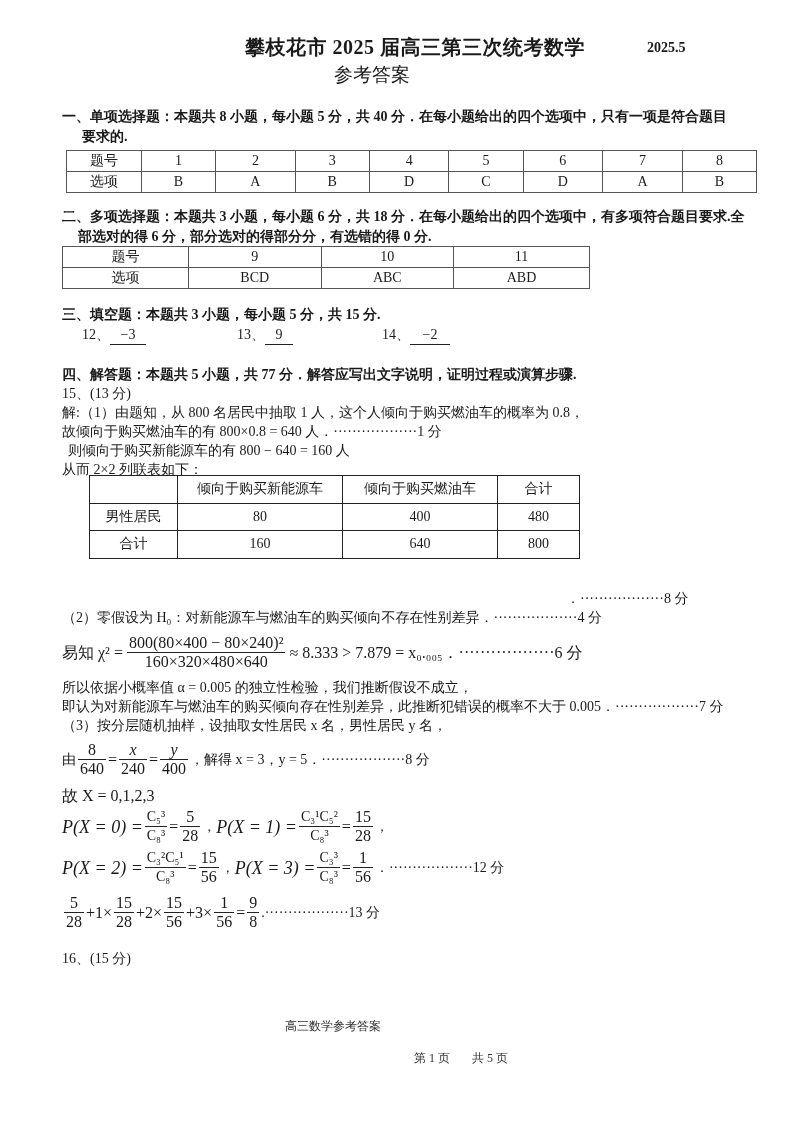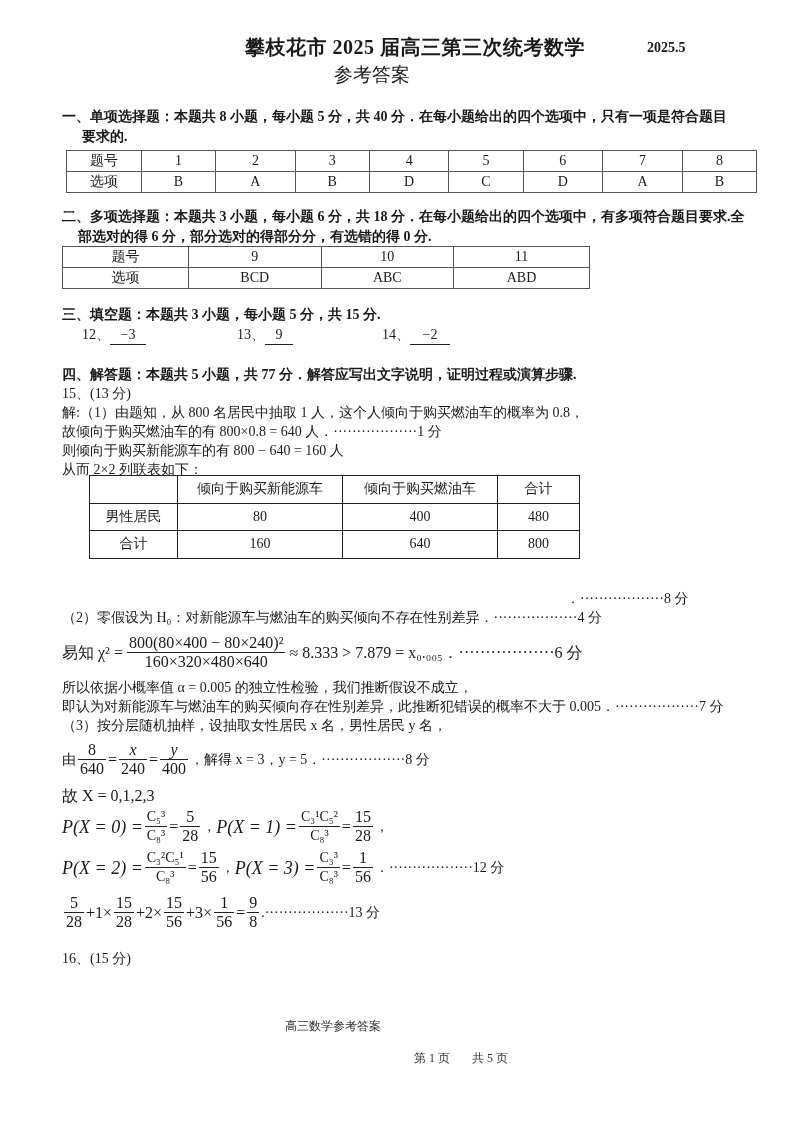--- a/index.html
+++ b/index.html
@@ -87,21 +87,21 @@
   <span>13、</span><span class="u" style="width:28px">9</span>
 </div>
 <div class="abs line" style="left:382px;top:326px;">
   <span>14、</span><span class="u" style="width:40px">−2</span>
 </div>
 
 <div class="abs line b" style="left:62px;top:366px;">四、解答题：本题共 5 小题，共 77 分．解答应写出文字说明，证明过程或演算步骤.</div>
 <div class="abs line" style="left:62px;top:385px;">15、(13 分)</div>
 <div class="abs line" style="left:62px;top:404px;">解:（1）由题知，从 800 名居民中抽取 1 人，这个人倾向于购买燃油车的概率为 0.8，</div>
 <div class="abs line" style="left:62px;top:423px;">故倾向于购买燃油车的有 800×0.8 = 640 人．··················1 分</div>
-<div class="abs line" style="left:62px;top:442px;">则倾向于购买新能源车的有 800 − 640 = 160 人</div>
+<div class="abs line" style="left:68px;top:442px;">则倾向于购买新能源车的有 800 − 640 = 160 人</div>
 <div class="abs line" style="left:62px;top:461px;">从而 2×2 列联表如下：</div>
 
 <table class="ct" style="left:89px;top:475px;width:491px;border-radius:32px;">
   <tbody>
       <tr>
     <td style="width:87px"></td>
     <td style="width:164px">倾向于购买新能源车</td>
     <td style="width:154px">倾向于购买燃油车</td>
     <td>合计</td>
   </tr>

